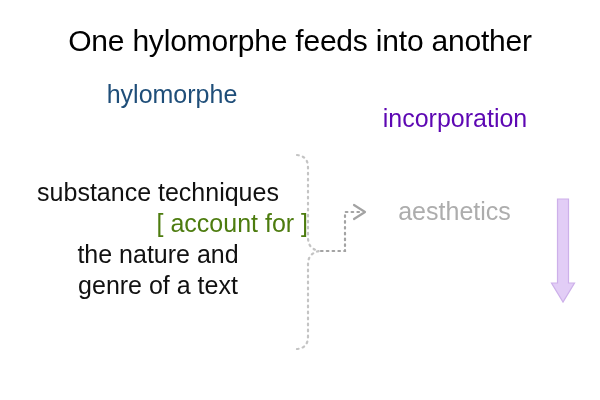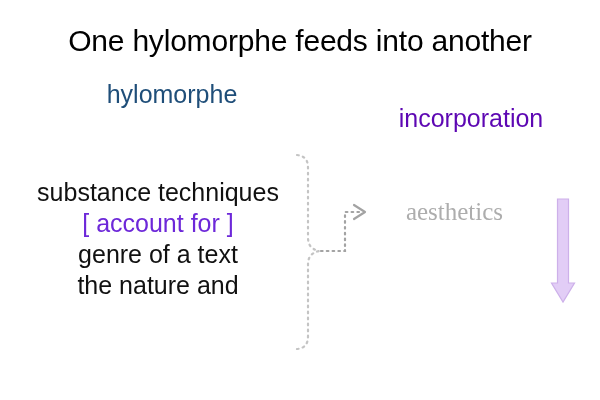--- a/index.html
+++ b/index.html
@@ -44,21 +44,21 @@
     line-height: 29px;
     white-space: nowrap;
   }
   #heading-left {
     left: 22px;
     top: 80px;
     width: 300px;
     color: #1f4e79;
   }
   #heading-right {
-    left: 346px;
+    left: 330px;
     top: 104px;
     width: 250px;
     color: #5d07b3;
   }
 
   
   .term-block {
     position: absolute;
     text-align: center;
   }
@@ -72,23 +72,23 @@
     top: 196px;
     width: 205px;
   }
 
   .term-line {
     font-size: 25px;
     line-height: 31px;
     white-space: nowrap;
   }
   .term-primary   { color: #111111; }
-  .term-bracket-l { color: #6d28d9; }
+  .term-bracket-l { color: #4d7c0f; text-align: right; }
   .term-bracket-r { color: #c6c6c6; }
-  .term-muted     { color: #adadad; font-family: Liberation Serif, serif; }
+  .term-muted     { color: #adadad; }
 
   
   #brace-connector {
     position: absolute;
     left: 288px;
     top: 146px;
     width: 90px;
     height: 212px;
   }
   #brace-connector svg {
@@ -115,22 +115,22 @@
 
   <div class="col-heading" id="heading-left">
     <div>hylomorphe</div>
   </div>
 
   <div class="col-heading" id="heading-right">incorporation</div>
 
   <div class="term-block" id="left-block">
     <div class="term-line term-primary">substance techniques</div>
     <div class="term-line term-bracket-l">[ account for ]</div>
+    <div class="term-line term-primary">the nature and</div>
     <div class="term-line term-primary">genre of a text</div>
-    <div class="term-line term-primary">the nature and</div>
   </div>
 
   <div class="term-block" id="right-block">
     <div class="term-line term-muted">aesthetics</div>
   </div>
 
   <div id="brace-connector">
     <svg width="90" height="212" viewBox="0 0 90 212" xmlns="http://www.w3.org/2000/svg">
 
       <g fill="none" stroke="#c4c4c4" stroke-width="2.2" stroke-linecap="round" stroke-dasharray="1.6 4.4">

